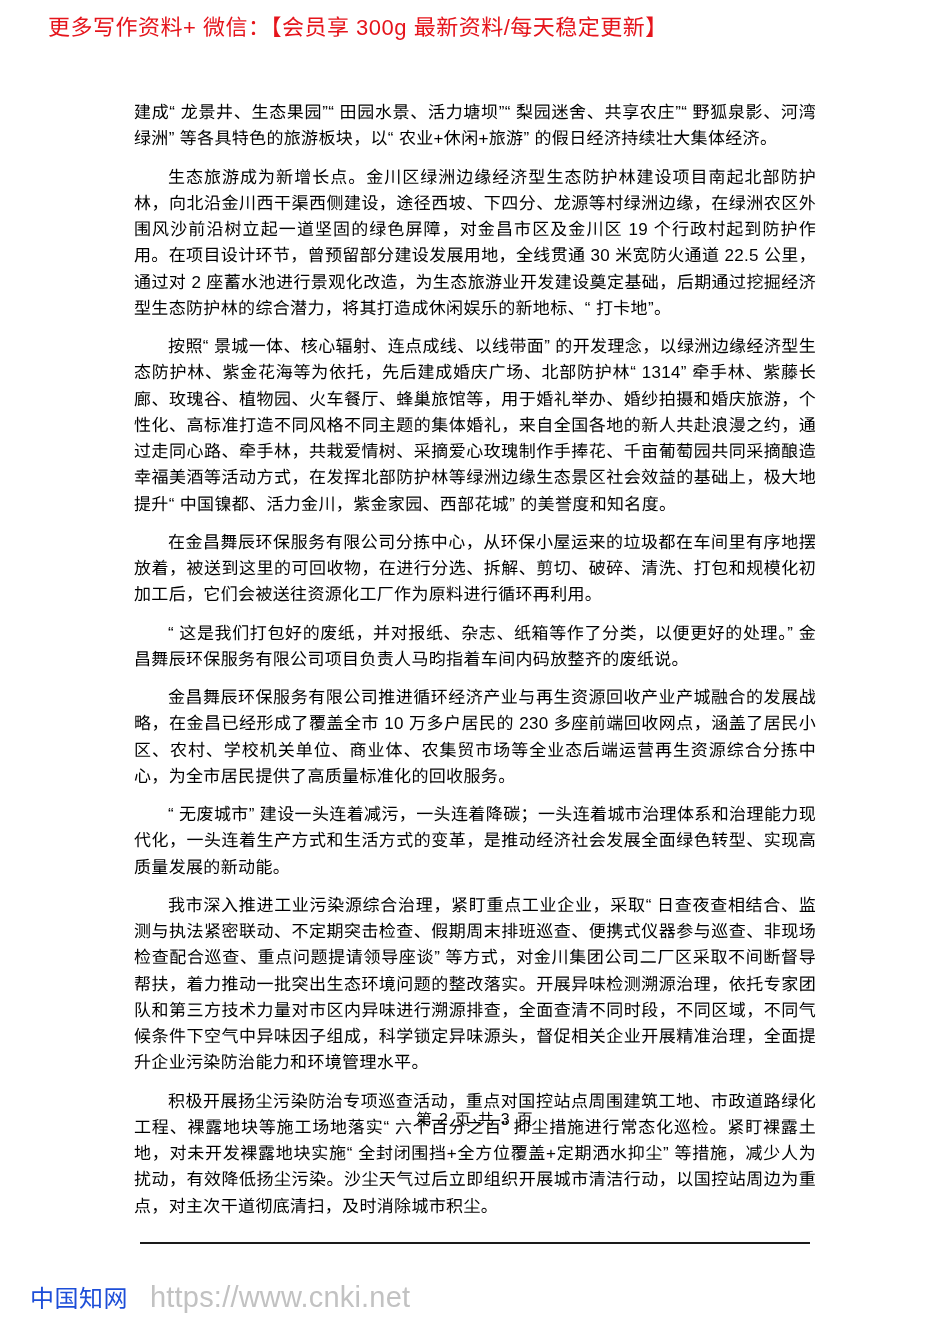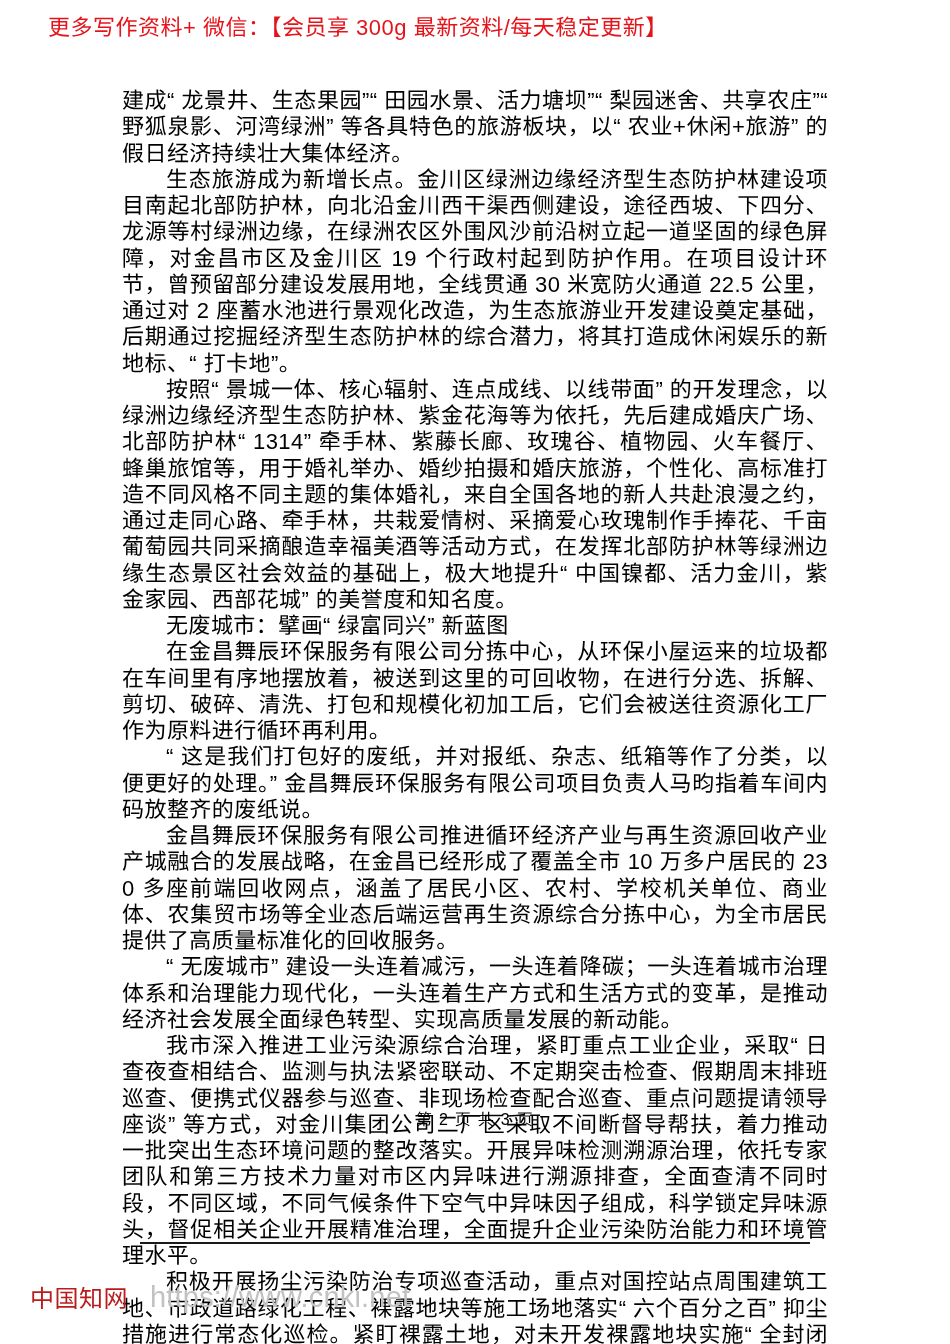--- a/index.html
+++ b/index.html
@@ -39,22 +39,22 @@
 
   
   .doc-body {
     position: absolute;
     left: 122px;
     top: 88px;
     width: 706px;
   }
 
   .para {
-    margin: 0;
-    font-size: 22px;
+    margin: 12px;
+    font-size: 17px;
     line-height: 26.25px;
     text-align: justify;
     text-justify: inter-ideograph;
     text-indent: 2em;
     letter-spacing: 0.02em;
     word-break: break-all;
   }
 
   .para.no-indent {
     text-indent: 0;
@@ -89,40 +89,39 @@
     top: 1279px;
     display: flex;
     align-items: baseline;
     gap: 22px;
     color: #b9b9b9;
     user-select: none;
   }
   .cnki-name {
     font-size: 24px;
     letter-spacing: 0.5px;
-    color: #b91c1c;
+    color: #1d4ed8;
   }
   .cnki-url {
     font-size: 29px;
     letter-spacing: 0.2px;
     color: #c2c2c2;
   }
 </style>
 </head>
 <body>
 
 <div class="page">
 
   <div class="promo-banner">更多写作资料+ 微信：【会员享 300g 最新资料/每天稳定更新】</div>
 
   <div class="doc-body">
     <p class="para no-indent">建成“ 龙景井、生态果园”“ 田园水景、活力塘坝”“ 梨园迷舍、共享农庄”“ 野狐泉影、河湾绿洲” 等各具特色的旅游板块，以“ 农业+休闲+旅游” 的假日经济持续壮大集体经济。</p>
     <p class="para">生态旅游成为新增长点。金川区绿洲边缘经济型生态防护林建设项目南起北部防护林，向北沿金川西干渠西侧建设，途径西坡、下四分、龙源等村绿洲边缘，在绿洲农区外围风沙前沿树立起一道坚固的绿色屏障，对金昌市区及金川区 19 个行政村起到防护作用。在项目设计环节，曾预留部分建设发展用地，全线贯通 30 米宽防火通道 22.5 公里，通过对 2 座蓄水池进行景观化改造，为生态旅游业开发建设奠定基础，后期通过挖掘经济型生态防护林的综合潜力，将其打造成休闲娱乐的新地标、“ 打卡地”。</p>
     <p class="para">按照“ 景城一体、核心辐射、连点成线、以线带面” 的开发理念，以绿洲边缘经济型生态防护林、紫金花海等为依托，先后建成婚庆广场、北部防护林“ 1314” 牵手林、紫藤长廊、玫瑰谷、植物园、火车餐厅、蜂巢旅馆等，用于婚礼举办、婚纱拍摄和婚庆旅游，个性化、高标准打造不同风格不同主题的集体婚礼，来自全国各地的新人共赴浪漫之约，通过走同心路、牵手林，共栽爱情树、采摘爱心玫瑰制作手捧花、千亩葡萄园共同采摘酿造幸福美酒等活动方式，在发挥北部防护林等绿洲边缘生态景区社会效益的基础上，极大地提升“ 中国镍都、活力金川，紫金家园、西部花城” 的美誉度和知名度。</p>
-    <p class="para">无废城市：擘画“ 绿富同兴” 新蓝图</p>
     <p class="para">在金昌舞辰环保服务有限公司分拣中心，从环保小屋运来的垃圾都在车间里有序地摆放着，被送到这里的可回收物，在进行分选、拆解、剪切、破碎、清洗、打包和规模化初加工后，它们会被送往资源化工厂作为原料进行循环再利用。</p>
     <p class="para">“ 这是我们打包好的废纸，并对报纸、杂志、纸箱等作了分类，以便更好的处理。” 金昌舞辰环保服务有限公司项目负责人马昀指着车间内码放整齐的废纸说。</p>
     <p class="para">金昌舞辰环保服务有限公司推进循环经济产业与再生资源回收产业产城融合的发展战略，在金昌已经形成了覆盖全市 10 万多户居民的 230 多座前端回收网点，涵盖了居民小区、农村、学校机关单位、商业体、农集贸市场等全业态后端运营再生资源综合分拣中心，为全市居民提供了高质量标准化的回收服务。</p>
     <p class="para">“ 无废城市” 建设一头连着减污，一头连着降碳；一头连着城市治理体系和治理能力现代化，一头连着生产方式和生活方式的变革，是推动经济社会发展全面绿色转型、实现高质量发展的新动能。</p>
     <p class="para">我市深入推进工业污染源综合治理，紧盯重点工业企业，采取“ 日查夜查相结合、监测与执法紧密联动、不定期突击检查、假期周末排班巡查、便携式仪器参与巡查、非现场检查配合巡查、重点问题提请领导座谈” 等方式，对金川集团公司二厂区采取不间断督导帮扶，着力推动一批突出生态环境问题的整改落实。开展异味检测溯源治理，依托专家团队和第三方技术力量对市区内异味进行溯源排查，全面查清不同时段，不同区域，不同气候条件下空气中异味因子组成，科学锁定异味源头，督促相关企业开展精准治理，全面提升企业污染防治能力和环境管理水平。</p>
     <p class="para">积极开展扬尘污染防治专项巡查活动，重点对国控站点周围建筑工地、市政道路绿化工程、裸露地块等施工场地落实“ 六个百分之百” 抑尘措施进行常态化巡检。紧盯裸露土地，对未开发裸露地块实施“ 全封闭围挡+全方位覆盖+定期洒水抑尘” 等措施，减少人为扰动，有效降低扬尘污染。沙尘天气过后立即组织开展城市清洁行动，以国控站周边为重点，对主次干道彻底清扫，及时消除城市积尘。</p>
   </div>
 
   <div class="page-footer">第 2 页 共 3 页</div>
 

